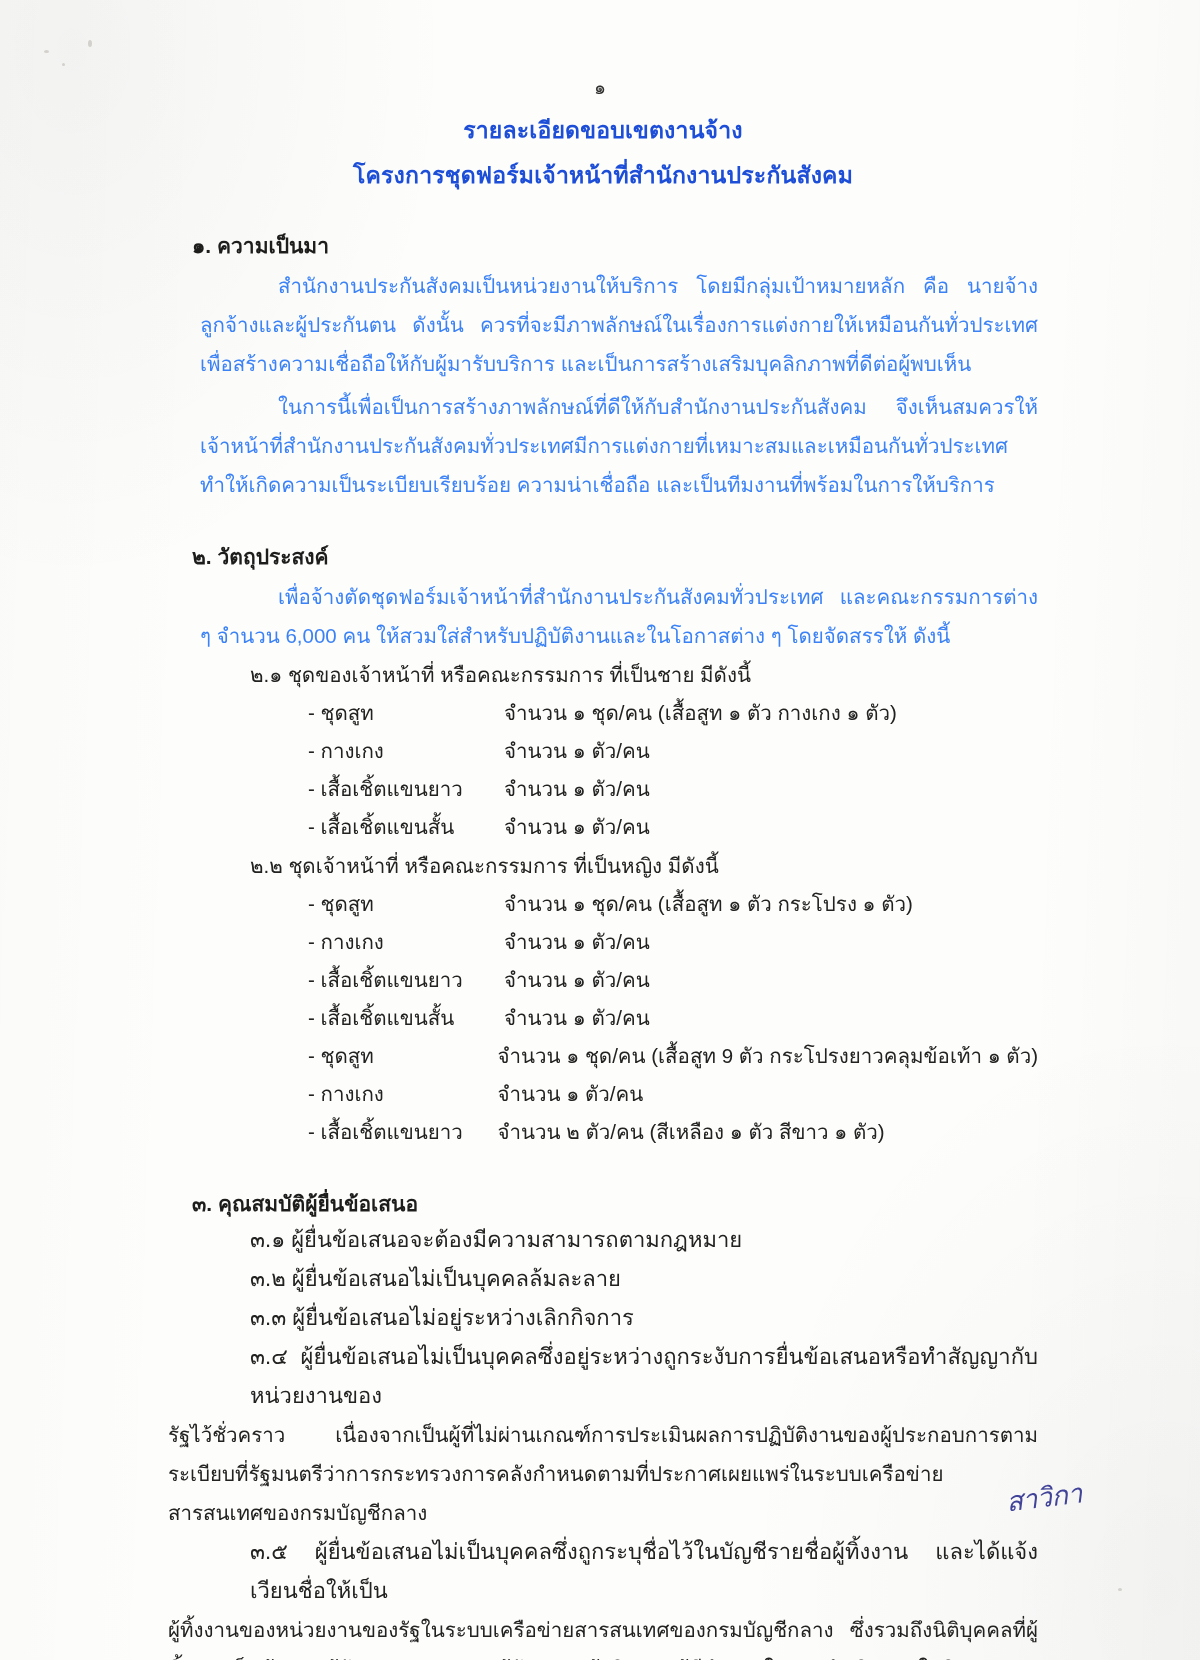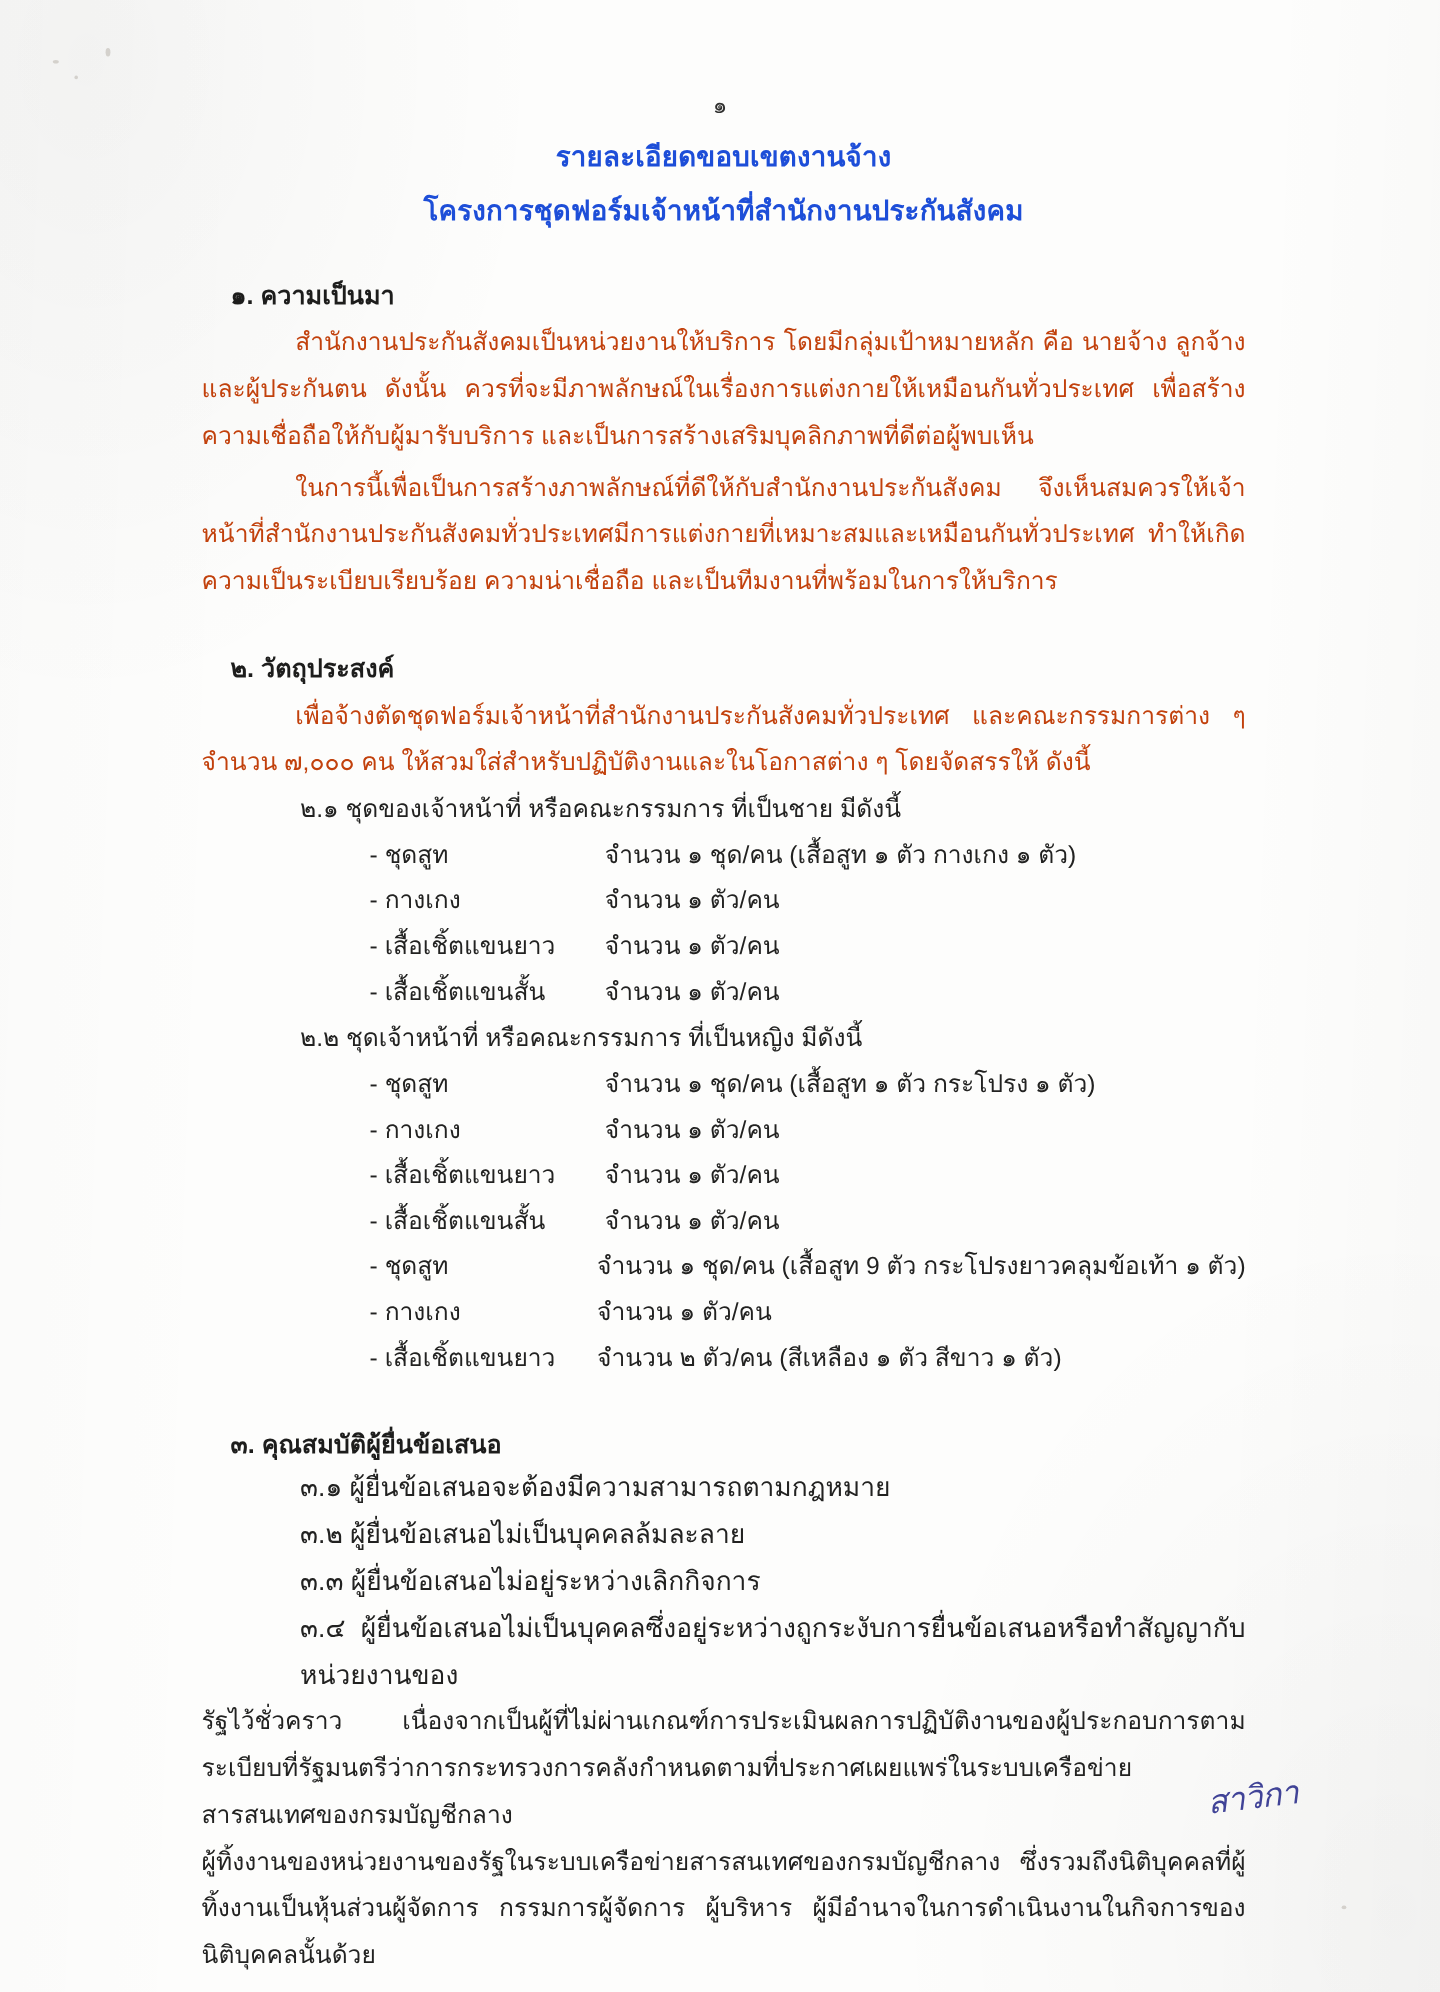--- a/index.html
+++ b/index.html
@@ -63,24 +63,25 @@
   .section-heading {
     font-size: 21px;
     font-weight: 700;
     color: #1d1d1c;
     margin-top: 36px;
     margin-left: 24px;
   }
   .para {
     font-size: 20.5px;
     line-height: 39px;
-    color: #c2410c;
+    color: #3b82f6;
     text-align: justify;
     text-justify: inter-word;
     margin-top: 4px;
+    margin-left: 32px;
   }
   .para.indent { text-indent: 78px; }
 
   .sub-heading {
     font-size: 20.5px;
     line-height: 39px;
     color: #222221;
     margin-left: 82px;
   }
   .numbered {
@@ -141,21 +142,21 @@
   <div class="content">
 
     <div class="doc-title title-1">รายละเอียดขอบเขตงานจ้าง</div>
     <div class="doc-title title-2">โครงการชุดฟอร์มเจ้าหน้าที่สำนักงานประกันสังคม</div>
 
     <div class="section-heading">๑. ความเป็นมา</div>
     <div class="para indent">สำนักงานประกันสังคมเป็นหน่วยงานให้บริการ โดยมีกลุ่มเป้าหมายหลัก คือ นายจ้าง ลูกจ้างและผู้ประกันตน ดังนั้น ควรที่จะมีภาพลักษณ์ในเรื่องการแต่งกายให้เหมือนกันทั่วประเทศ เพื่อสร้างความเชื่อถือให้กับผู้มารับบริการ และเป็นการสร้างเสริมบุคลิกภาพที่ดีต่อผู้พบเห็น</div>
     <div class="para indent">ในการนี้เพื่อเป็นการสร้างภาพลักษณ์ที่ดีให้กับสำนักงานประกันสังคม จึงเห็นสมควรให้เจ้าหน้าที่สำนักงานประกันสังคมทั่วประเทศมีการแต่งกายที่เหมาะสมและเหมือนกันทั่วประเทศ ทำให้เกิดความเป็นระเบียบเรียบร้อย ความน่าเชื่อถือ และเป็นทีมงานที่พร้อมในการให้บริการ</div>
 
     <div class="section-heading">๒. วัตถุประสงค์</div>
-    <div class="para indent">เพื่อจ้างตัดชุดฟอร์มเจ้าหน้าที่สำนักงานประกันสังคมทั่วประเทศ และคณะกรรมการต่าง ๆ จำนวน ๗,๐๐๐ คน ให้สวมใส่สำหรับปฏิบัติงานและในโอกาสต่าง ๆ โดยจัดสรรให้ ดังนี้</div>
+    <div class="para indent">เพื่อจ้างตัดชุดฟอร์มเจ้าหน้าที่สำนักงานประกันสังคมทั่วประเทศ และคณะกรรมการต่าง ๆ จำนวน 6,000 คน ให้สวมใส่สำหรับปฏิบัติงานและในโอกาสต่าง ๆ โดยจัดสรรให้ ดังนี้</div>
 
     <div class="sub-heading">๒.๑ ชุดของเจ้าหน้าที่ หรือคณะกรรมการ ที่เป็นชาย มีดังนี้</div>
     <table class="item-table">
       <tbody>
           <tr>
         <td class="item-name">- ชุดสูท</td>
         <td class="item-qty">จำนวน ๑ ชุด/คน (เสื้อสูท ๑ ตัว กางเกง ๑ ตัว)</td>
       </tr>
       <tr>
         <td class="item-name">- กางเกง</td>
@@ -212,19 +213,20 @@
       </table>
 
     <div class="section-heading">๓. คุณสมบัติผู้ยื่นข้อเสนอ</div>
     <div class="numbered">๓.๑ ผู้ยื่นข้อเสนอจะต้องมีความสามารถตามกฎหมาย</div>
     <div class="numbered">๓.๒ ผู้ยื่นข้อเสนอไม่เป็นบุคคลล้มละลาย</div>
     <div class="numbered">๓.๓ ผู้ยื่นข้อเสนอไม่อยู่ระหว่างเลิกกิจการ</div>
 
     <div class="numbered">๓.๔ ผู้ยื่นข้อเสนอไม่เป็นบุคคลซึ่งอยู่ระหว่างถูกระงับการยื่นข้อเสนอหรือทำสัญญากับหน่วยงานของ</div>
     <div class="numbered-cont">รัฐไว้ชั่วคราว เนื่องจากเป็นผู้ที่ไม่ผ่านเกณฑ์การประเมินผลการปฏิบัติงานของผู้ประกอบการตามระเบียบที่รัฐมนตรีว่าการกระทรวงการคลังกำหนดตามที่ประกาศเผยแพร่ในระบบเครือข่ายสารสนเทศของกรมบัญชีกลาง</div>
 
+    <div class="numbered">๓.๕ ผู้ยื่นข้อเสนอไม่เป็นบุคคลซึ่งถูกระบุชื่อไว้ในบัญชีรายชื่อผู้ทิ้งงาน และได้แจ้งเวียนชื่อให้เป็น</div>
     <div class="numbered-cont">ผู้ทิ้งงานของหน่วยงานของรัฐในระบบเครือข่ายสารสนเทศของกรมบัญชีกลาง ซึ่งรวมถึงนิติบุคคลที่ผู้ทิ้งงานเป็นหุ้นส่วนผู้จัดการ กรรมการผู้จัดการ ผู้บริหาร ผู้มีอำนาจในการดำเนินงานในกิจการของนิติบุคคลนั้นด้วย</div>
 
   </div>
 
   <div class="signature">สาวิกา</div>
 
 </div>
 
 </body></html>

